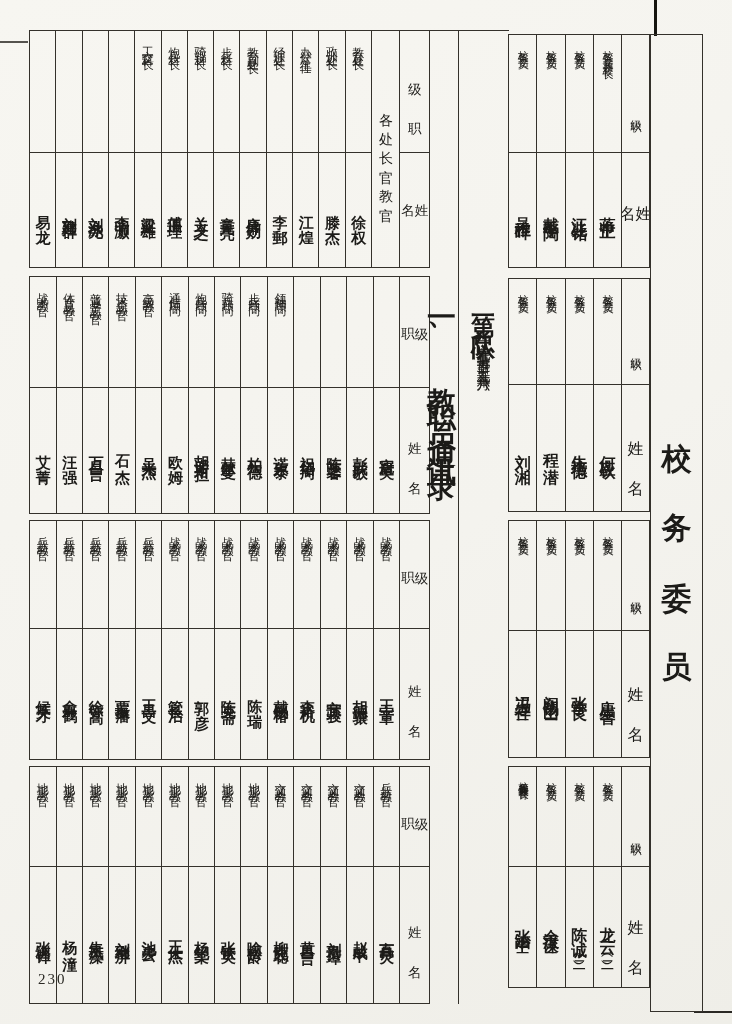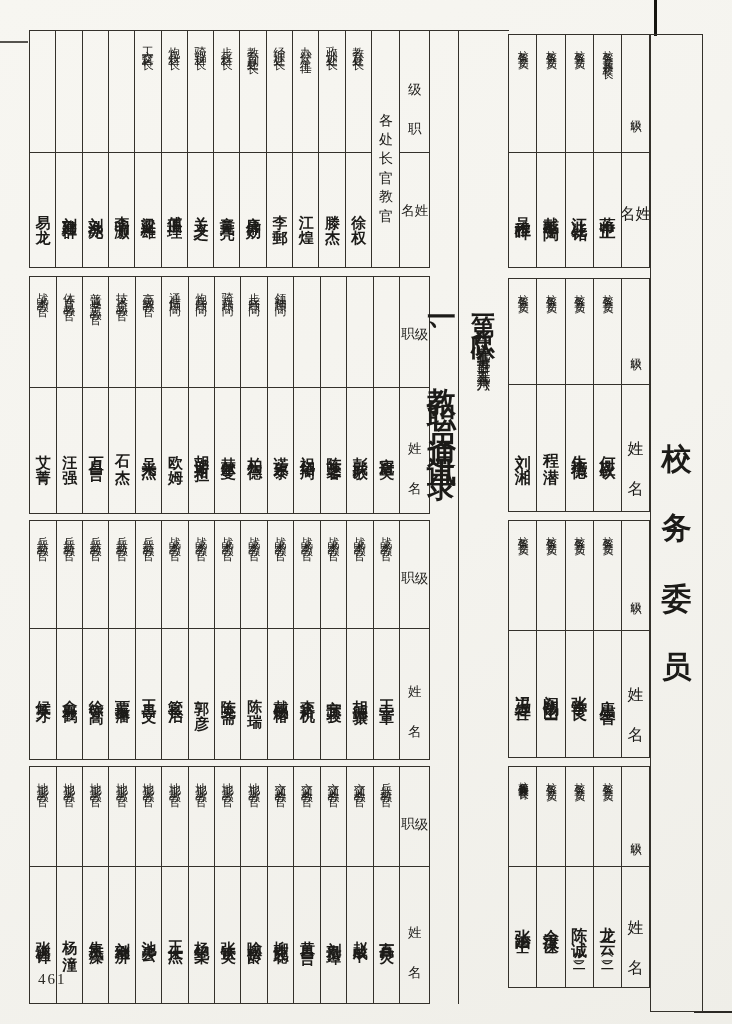--- a/index.html
+++ b/index.html
@@ -724,14 +724,14 @@
             <span class="vtext"><span>张治中</span><span class="note">（二）</span></span>
           </div>
         </div>
       </div>
     </div>
 
   <div id="margin-title-box">
     <span class="vtext mt">校务委员</span>
   </div>
 
-  <div id="page-number">461</div>
+  <div id="page-number">230</div>
 </div>
 
 </body></html>

